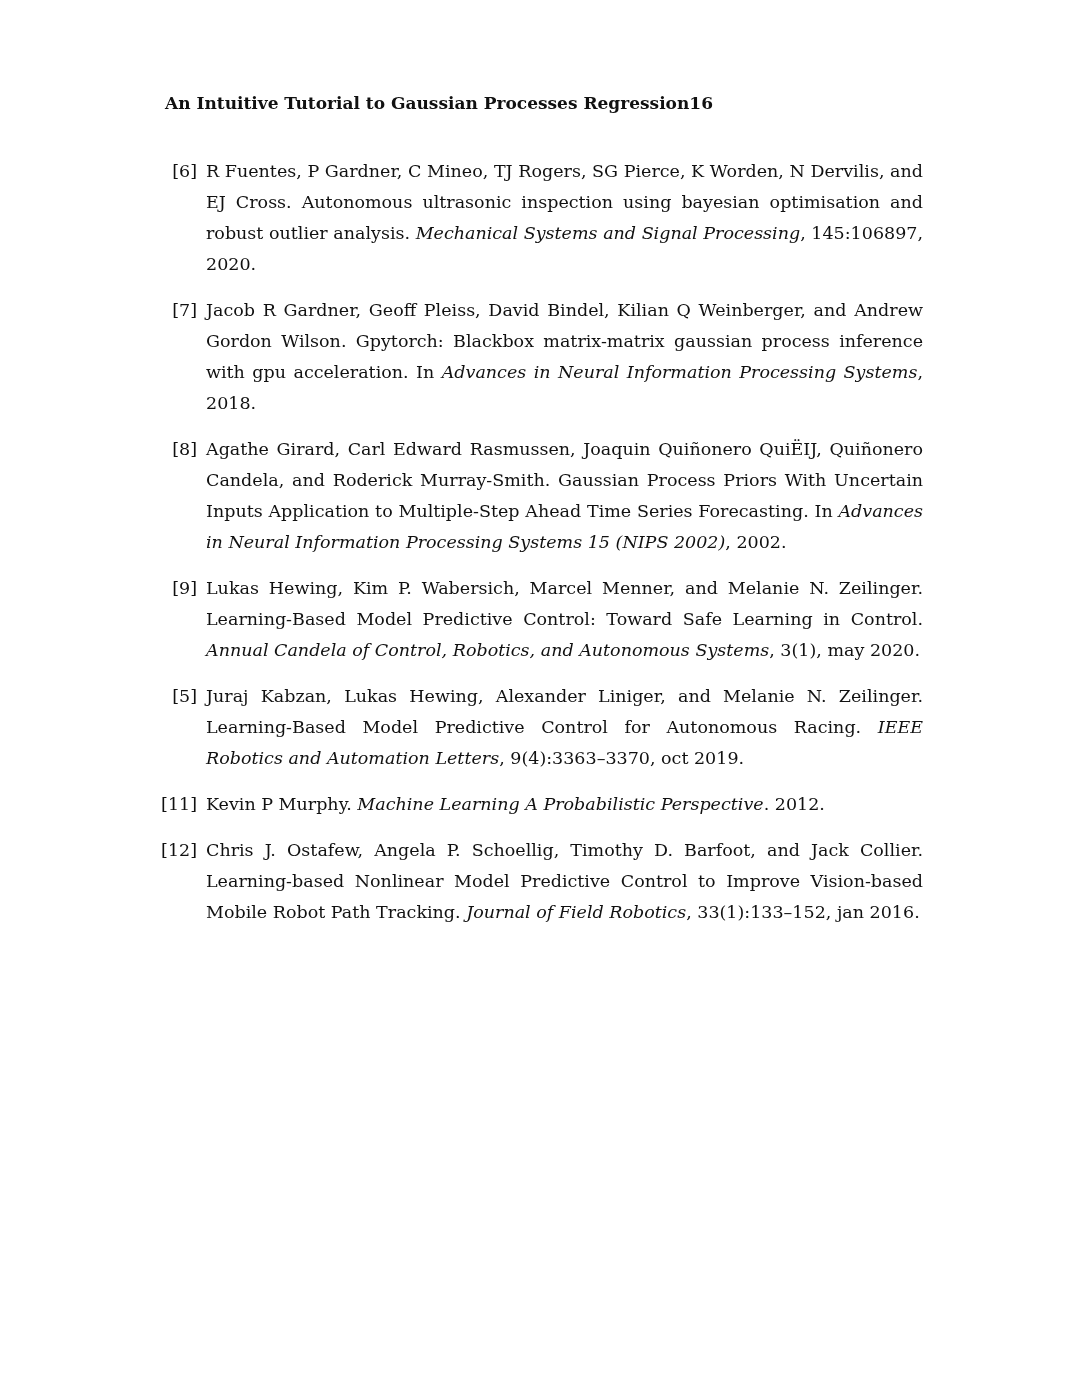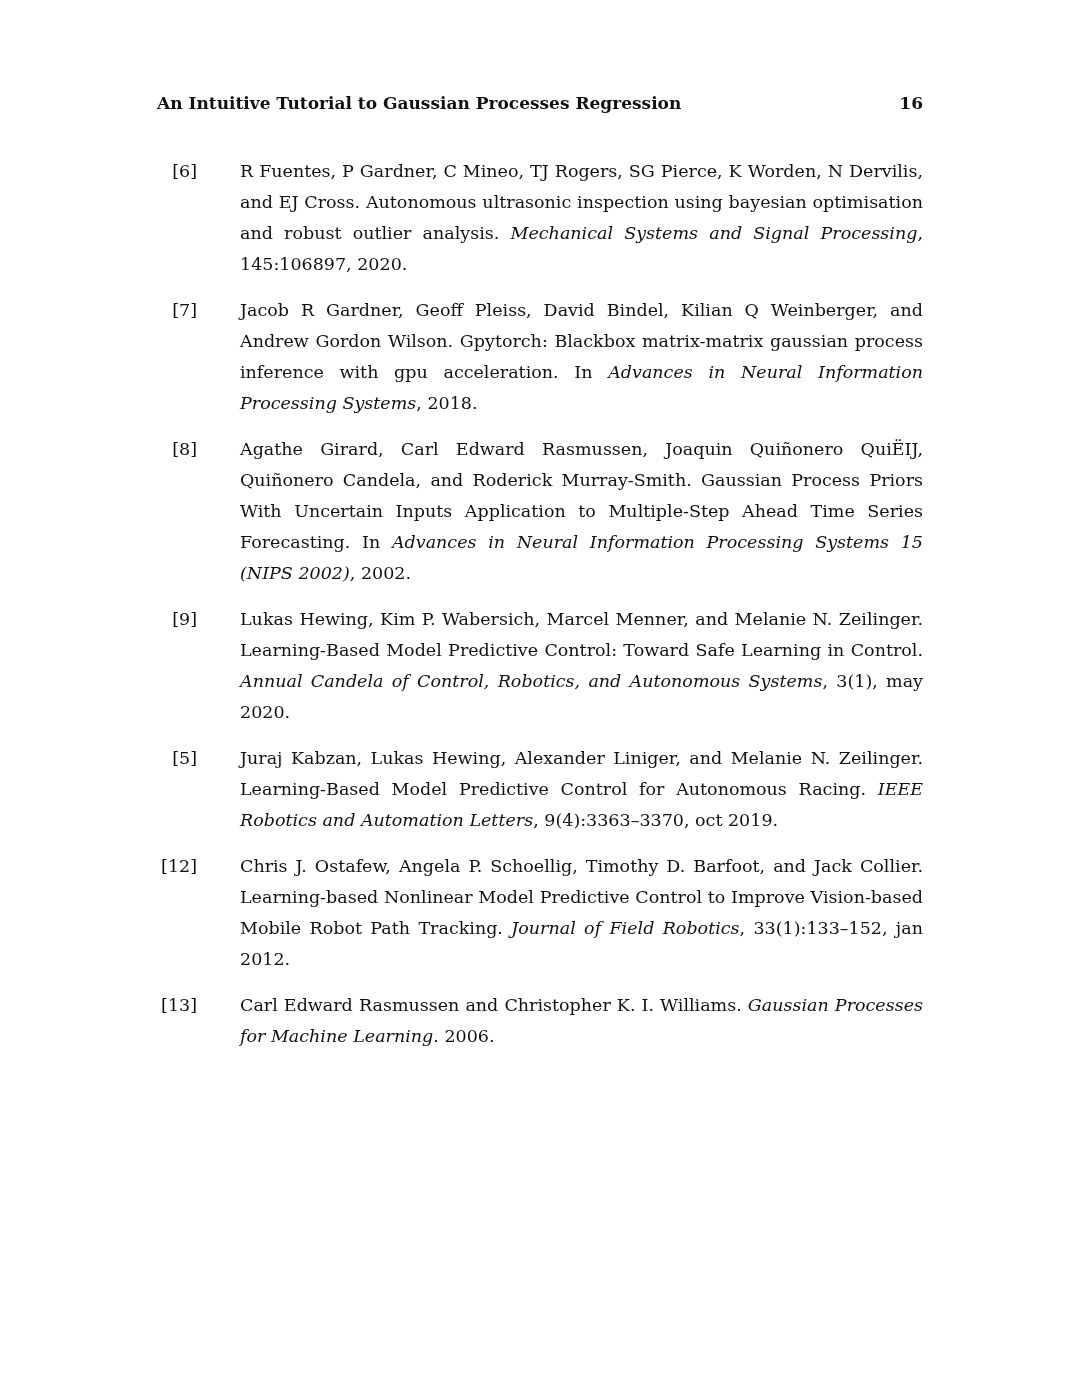--- a/index.html
+++ b/index.html
@@ -16,24 +16,24 @@
     overflow: hidden;
   }
   .page {
     position: absolute;
     inset: 0;
     background: #ffffff;
   }
   .running-header {
     position: absolute;
     top: 92px;
-    left: 157px;
+    left: 165px;
     width: 766px;
     display: flex;
-    justify-content: space-between;
+    justify-content: flex-start;
     align-items: baseline;
     font-size: 17px;
     font-weight: bold;
     line-height: 22px;
   }
   .references {
     position: absolute;
     top: 156px;
     left: 157px;
     width: 766px;
@@ -48,21 +48,20 @@
     flex: 0 0 40px;
     text-align: right;
     margin-right: 9px;
     white-space: nowrap;
   }
   .ref-body {
     flex: 1 1 auto;
     text-align: justify;
     text-align-last: left;
     hyphens: none;
-    margin-left: 34px;
   }
   .seg-italic {
     font-style: italic;
   }
   .seg-normal {
     font-style: normal;
   }
 </style>
 </head>
 <body>
@@ -87,21 +86,21 @@
       </div>
       <div class="ref-item">
         <span class="ref-label">[9]</span>
         <span class="ref-body"><span class="seg-normal">Lukas Hewing, Kim P. Wabersich, Marcel Menner, and Melanie N. Zeilinger. Learning-Based Model Predictive Control: Toward Safe Learning in Control. </span><span class="seg-italic">Annual Candela of Control, Robotics, and Autonomous Systems</span><span class="seg-normal">, 3(1), may 2020.</span></span>
       </div>
       <div class="ref-item">
         <span class="ref-label">[5]</span>
         <span class="ref-body"><span class="seg-normal">Juraj Kabzan, Lukas Hewing, Alexander Liniger, and Melanie N. Zeilinger. Learning-Based Model Predictive Control for Autonomous Racing. </span><span class="seg-italic">IEEE Robotics and Automation Letters</span><span class="seg-normal">, 9(4):3363–3370, oct 2019.</span></span>
       </div>
       <div class="ref-item">
-        <span class="ref-label">[12]</span>
-        <span class="ref-body"><span class="seg-normal">Chris J. Ostafew, Angela P. Schoellig, Timothy D. Barfoot, and Jack Collier. Learning-based Nonlinear Model Predictive Control to Improve Vision-based Mobile Robot Path Tracking. </span><span class="seg-italic">Journal of Field Robotics</span><span class="seg-normal">, 33(1):133–152, jan 2012.</span></span>
+        <span class="ref-label">[11]</span>
+        <span class="ref-body"><span class="seg-normal">Kevin P Murphy. </span><span class="seg-italic">Machine Learning A Probabilistic Perspective</span><span class="seg-normal">. 2012.</span></span>
       </div>
       <div class="ref-item">
-        <span class="ref-label">[13]</span>
-        <span class="ref-body"><span class="seg-normal">Carl Edward Rasmussen and Christopher K. I. Williams. </span><span class="seg-italic">Gaussian Processes for Machine Learning</span><span class="seg-normal">. 2006.</span></span>
+        <span class="ref-label">[12]</span>
+        <span class="ref-body"><span class="seg-normal">Chris J. Ostafew, Angela P. Schoellig, Timothy D. Barfoot, and Jack Collier. Learning-based Nonlinear Model Predictive Control to Improve Vision-based Mobile Robot Path Tracking. </span><span class="seg-italic">Journal of Field Robotics</span><span class="seg-normal">, 33(1):133–152, jan 2016.</span></span>
       </div>
     </div>
 </div>
 
 </body></html>

